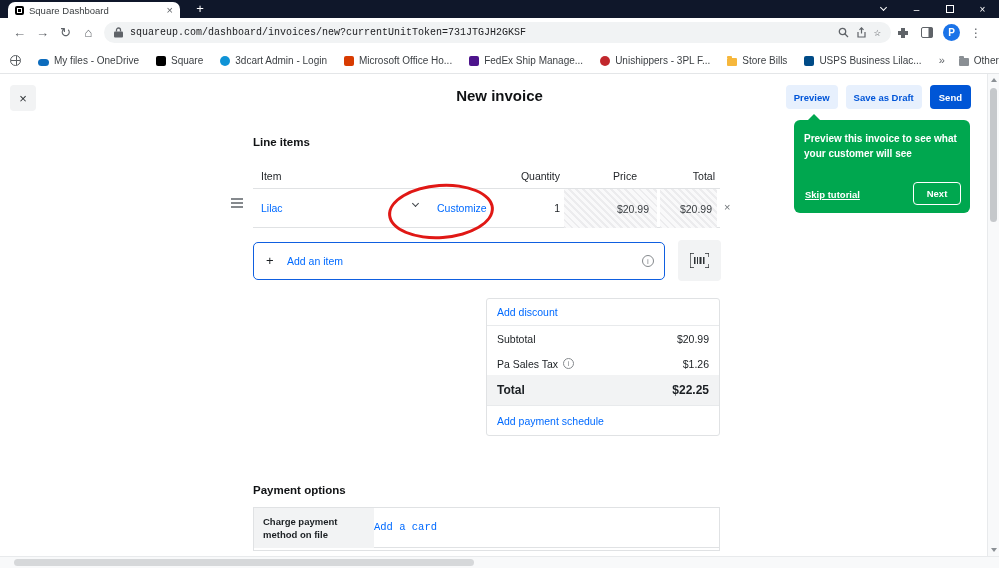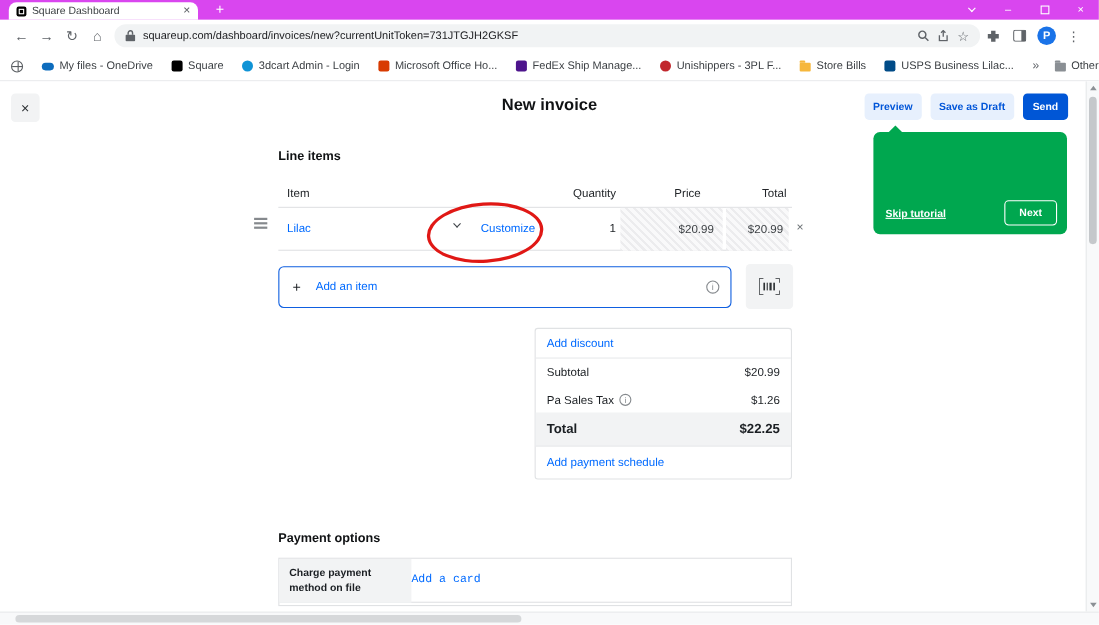--- a/index.html
+++ b/index.html
@@ -1,43 +1,43 @@
 <!DOCTYPE html>
 <html><head>
 <meta charset="utf-8">
 <style>
   * { box-sizing:border-box; margin:0; padding:0; }
   html,body { width:999px; height:568px; }
   body { font-family:"Liberation Sans","DejaVu Sans",sans-serif; background:#fff; overflow:hidden; position:relative; font-size:10.5px; color:#1b1f23; }
 
   
-  .titlebar { position:absolute; top:0; left:0; width:999px; height:18px; background:#d946ef; }
+  .titlebar { position:absolute; top:0; left:0; width:999px; height:18px; background:#0f172a; }
   .tab { position:absolute; left:8px; top:2px; width:172px; height:16px; background:#fff; border-radius:7px 7px 0 0; display:flex; align-items:center; padding:0 7px; gap:5px; }
   .tab-favicon { width:9px; height:9px; background:#000; border-radius:2px; position:relative; flex-shrink:0; }
   .tab-favicon::after { content:""; position:absolute; inset:2px; border:1px solid #fff; }
   .tab-title { font-size:9.5px; color:#3c4043; flex:1; white-space:nowrap; overflow:hidden; }
   .tab-close { font-size:11px; color:#5f6368; line-height:1; }
   .newtab-btn { position:absolute; left:192px; top:1px; width:16px; height:15px; color:#fff; font-size:13px; text-align:center; line-height:15px; }
   .win-controls { position:absolute; right:0; top:0; height:18px; display:flex; align-items:center; }
   .win-btn { width:33px; height:18px; color:#fff; display:flex; align-items:center; justify-content:center; font-size:10px; }
   .chev { display:inline-block; width:5px; height:5px; border-right:1.5px solid currentColor; border-bottom:1.5px solid currentColor; transform:rotate(45deg); margin-top:-3px; }
   .maxi-box { width:8px; height:8px; border:1.2px solid #fff; display:inline-block; }
 
   .toolbar { position:absolute; top:18px; left:0; width:999px; height:29px; background:#fff; display:flex; align-items:center; padding-left:8px; }
   .nav-ic { width:23px; text-align:center; color:#5f6368; font-size:13px; flex-shrink:0; }
-  .addressbar { margin-left:4px; width:787px; height:21px; background:#f1f3f4; border-radius:11px; display:flex; align-items:center; padding:1px 10px; gap:7px; }
+  .addressbar { margin-left:4px; width:787px; height:21px; background:#f1f3f4; border-radius:11px; display:flex; align-items:center; padding:1px 10px; gap:7px;font-family:Liberation Mono, monospace; }
   .url { font-size:10px; color:#202124; flex:1; white-space:nowrap; overflow:hidden; }
   .ab-ic { color:#5f6368; display:flex; align-items:center; flex-shrink:0; }
   .ab-star { font-size:12px; color:#5f6368; }
   .tb-ic { width:24px; text-align:center; color:#5f6368; display:flex; align-items:center; justify-content:center; flex-shrink:0; }
   .avatar { width:17px; height:17px; border-radius:50%; background:#1a73e8; color:#fff; font-size:10px; font-weight:700; display:flex; align-items:center; justify-content:center; margin:0 4px; flex-shrink:0; }
   .kebab { font-size:12px; color:#5f6368; }
 
   .bookmarks { position:absolute; top:47px; left:0; width:999px; height:27px; background:#fff; border-bottom:1px solid #e4e6e8; display:flex; align-items:center; padding:0 10px; font-size:10px; color:#3b3f43; }
-  .bm { display:flex; align-items:flex-start; gap:5px; margin-right:17px; white-space:nowrap; }
+  .bm { display:flex; align-items:flex-end; gap:5px; margin-right:17px; white-space:nowrap; }
   .bmi { width:10px; height:10px; border-radius:2px; flex-shrink:0; }
   .ic-globe { width:11px; height:11px; border:1.2px solid #5a5e62; border-radius:50%; position:relative; }
   .ic-globe::before { content:""; position:absolute; left:0; right:0; top:50%; height:1px; background:#5a5e62; }
   .ic-globe::after { content:""; position:absolute; top:0; bottom:0; left:50%; width:1px; background:#5a5e62; }
   .ic-onedrive { background:#0d6cbd; width:11px; height:7px; border-radius:4px; margin-top:2px; }
   .ic-square { background:#000; }
   .ic-3dcart { background:#0f93d6; border-radius:50%; }
   .ic-office { background:#d83b01; }
   .ic-fedex { background:#4d148c; }
   .ic-uni { background:#c1272d; border-radius:50%; }
@@ -228,20 +228,21 @@
   <div class="close-btn">×</div>
   <div class="page-title">New invoice</div>
 
   <div class="actions">
     <div class="btn btn-light">Preview</div>
     <div class="btn btn-light">Save as Draft</div>
     <div class="btn btn-send">Send</div>
   </div>
 
   <div class="tutorial">
+    <div class="tut-msg">Preview this invoice to see what your customer will see</div>
     <span class="tut-skip">Skip tutorial</span>
     <span class="tut-next">Next</span>
   </div>
 
   <div class="li-heading">Line items</div>
 
   <div class="li-header">
     <span class="c-item">Item</span>
     <span class="c-qty">Quantity</span>
     <span class="c-price">Price</span>

